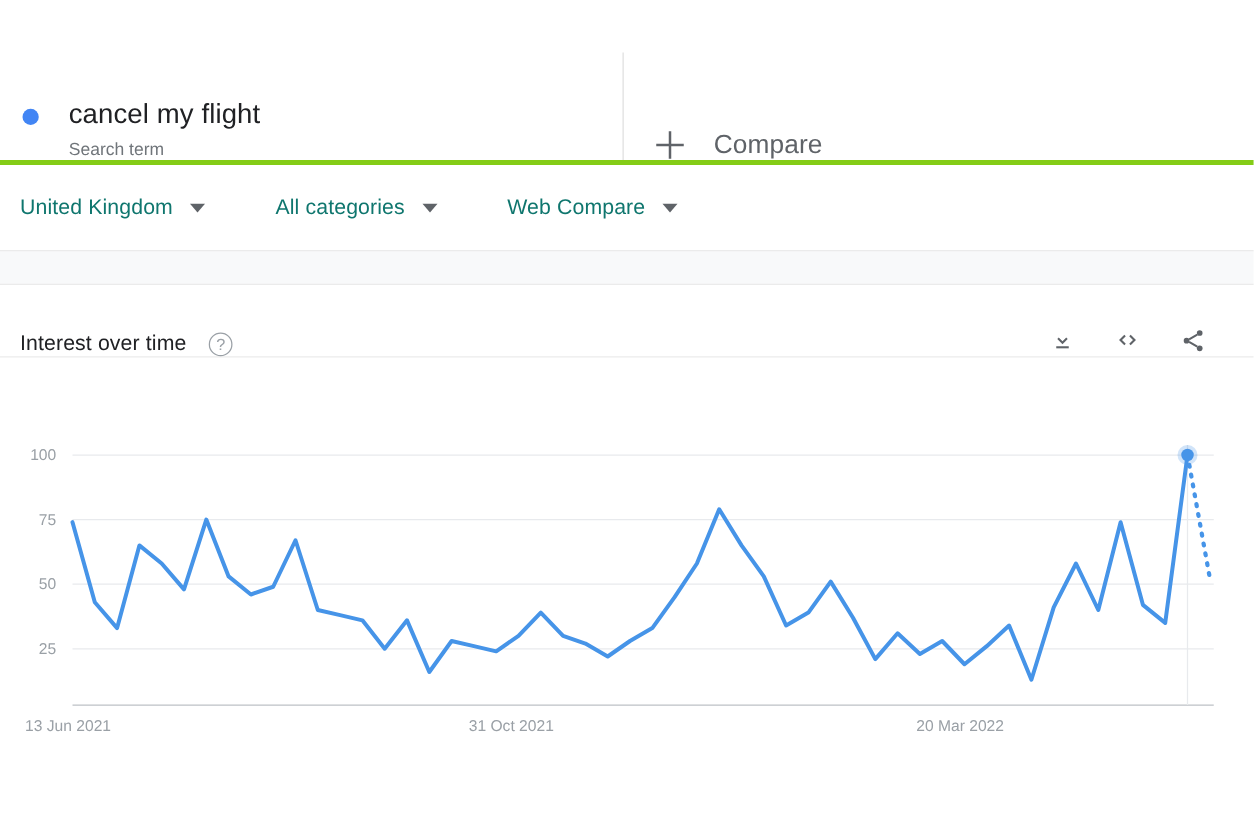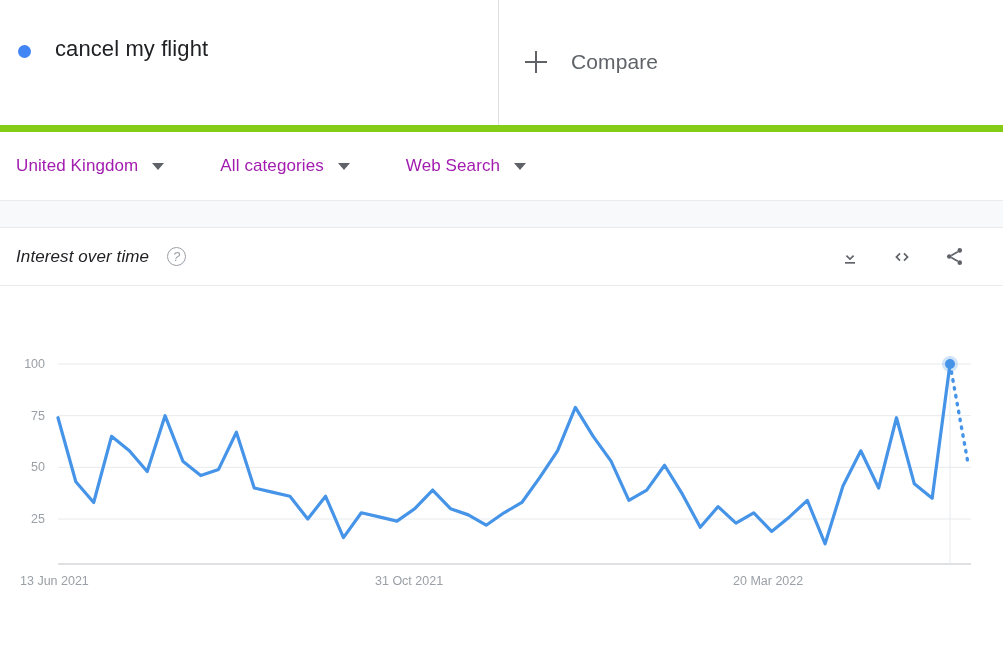--- a/index.html
+++ b/index.html
@@ -13,22 +13,23 @@
     font-family: "Liberation Sans", "DejaVu Sans", sans-serif;
     color: #202124;
     overflow: hidden;
     position: relative;
   }
 
   
   .term-bar {
     display: flex;
     height: 132px;
-    border-bottom: 7px solid #84cc16;
-    box-sizing: border-box;
+    border-bottom: 4px solid #84cc16;
+    box-sizing: border-box;
+    align-items: flex-end;
   }
   .term-cell {
     width: 499px;
     box-sizing: border-box;
     border-right: 1px solid #e0e0e0;
     display: flex;
     align-items: flex-start;
     padding: 36px 0 0 16px;
   }
   .term-dot {
@@ -96,21 +97,21 @@
   }
   .filter {
     display: flex;
     align-items: center;
     cursor: pointer;
     margin-right: 56px;
     white-space: nowrap;
   }
   .filter-label {
     font-size: 17px;
-    color: #a21caf;
+    color: #0f766e;
     letter-spacing: .1px;
   }
   .caret {
     width: 0; height: 0;
     border-left: 6px solid transparent;
     border-right: 6px solid transparent;
     border-top: 7px solid #5f6368;
     margin-left: 14px;
     flex: none;
   }
@@ -126,26 +127,25 @@
 
   
   .card {
     background: #fff;
     height: 430px;
     position: relative;
   }
   .card-head {
     height: 58px;
     display: flex;
-    align-items: center;
+    align-items: flex-end;
     justify-content: space-between;
     padding: 0 36px 0 16px;
     box-sizing: border-box;
     border-bottom: 1px solid #ebebeb;
-    font-style: italic;
   }
   .card-title-wrap { display: flex; align-items: center; }
   .card-title {
     font-size: 17px;
     color: #202124;
     letter-spacing: .1px;
   }
   .help-icon {
     width: 19px; height: 19px;
     border: 1.5px solid #9aa0a6;
@@ -166,41 +166,42 @@
   .chart-svg { position: absolute; left: 0; top: 0; }
 </style>
 </head>
 <body>
 
 <div class="term-bar">
   <div class="term-cell">
     <span class="term-dot"></span>
     <span class="term-text">
       <span class="term-title">cancel my flight</span>
+      <span class="term-sub">Search term</span>
     </span>
   </div>
   <div class="compare-cell">
     <div class="compare-btn">
       <span class="plus-icon"></span>
       <span class="compare-label">Compare</span>
     </div>
   </div>
 </div>
 
 <div class="filter-bar">
   <div class="filter">
     <span class="filter-label">United Kingdom</span>
     <span class="caret"></span>
   </div>
   <div class="filter">
     <span class="filter-label">All categories</span>
     <span class="caret"></span>
   </div>
   <div class="filter">
-    <span class="filter-label">Web Search</span>
+    <span class="filter-label">Web Compare</span>
     <span class="caret"></span>
   </div>
 </div>
 
 <div class="band"></div>
 
 <div class="card">
   <div class="card-head">
     <div class="card-title-wrap">
       <span class="card-title">Interest over time</span>

